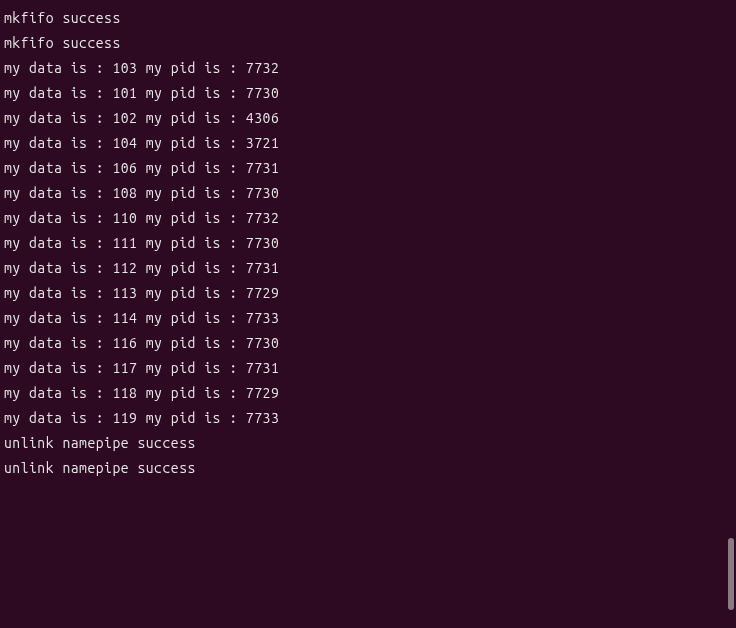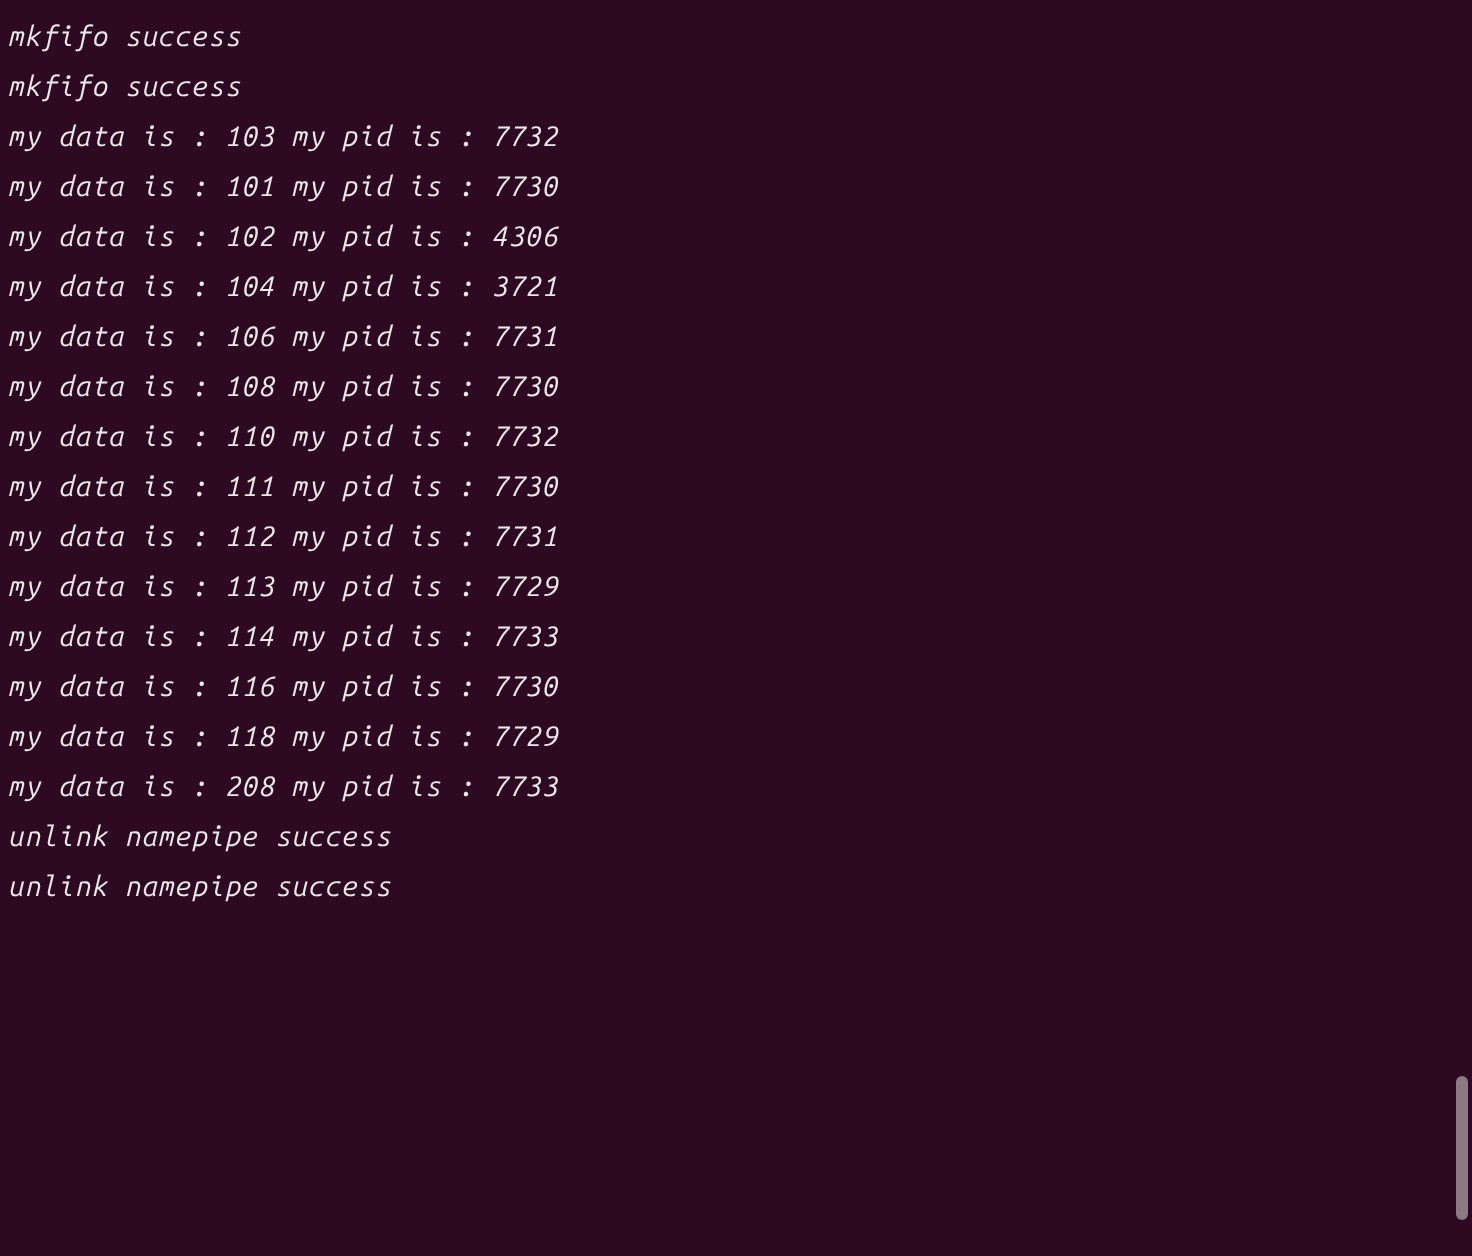--- a/index.html
+++ b/index.html
@@ -14,21 +14,20 @@
       font-family: 'Ubuntu Mono', 'DejaVu Sans Mono', 'Consolas', monospace;
       font-size: 14px;
       color: #e8e8e8;
       padding: 6px 4px;
       position: relative;
       overflow: hidden;
     }
     .terminal-content {
       line-height: 25px;
       letter-spacing: 0.5px;
-      font-style: italic;
     }
     .line {
       white-space: pre;
       height: 25px;
     }
     .scrollbar {
       position: absolute;
       right: 2px;
       top: 0;
       width: 8px;
@@ -55,21 +54,22 @@
   <div class="line">my data is : 102 my pid is : 4306</div>
   <div class="line">my data is : 104 my pid is : 3721</div>
   <div class="line">my data is : 106 my pid is : 7731</div>
   <div class="line">my data is : 108 my pid is : 7730</div>
   <div class="line">my data is : 110 my pid is : 7732</div>
   <div class="line">my data is : 111 my pid is : 7730</div>
   <div class="line">my data is : 112 my pid is : 7731</div>
   <div class="line">my data is : 113 my pid is : 7729</div>
   <div class="line">my data is : 114 my pid is : 7733</div>
   <div class="line">my data is : 116 my pid is : 7730</div>
+  <div class="line">my data is : 117 my pid is : 7731</div>
   <div class="line">my data is : 118 my pid is : 7729</div>
-  <div class="line">my data is : 208 my pid is : 7733</div>
+  <div class="line">my data is : 119 my pid is : 7733</div>
   <div class="line">unlink namepipe success</div>
   <div class="line">unlink namepipe success</div>
 </div>
 
 <div class="scrollbar">
   <div class="scrollbar-thumb"></div>
 </div>
 
 </body></html>

